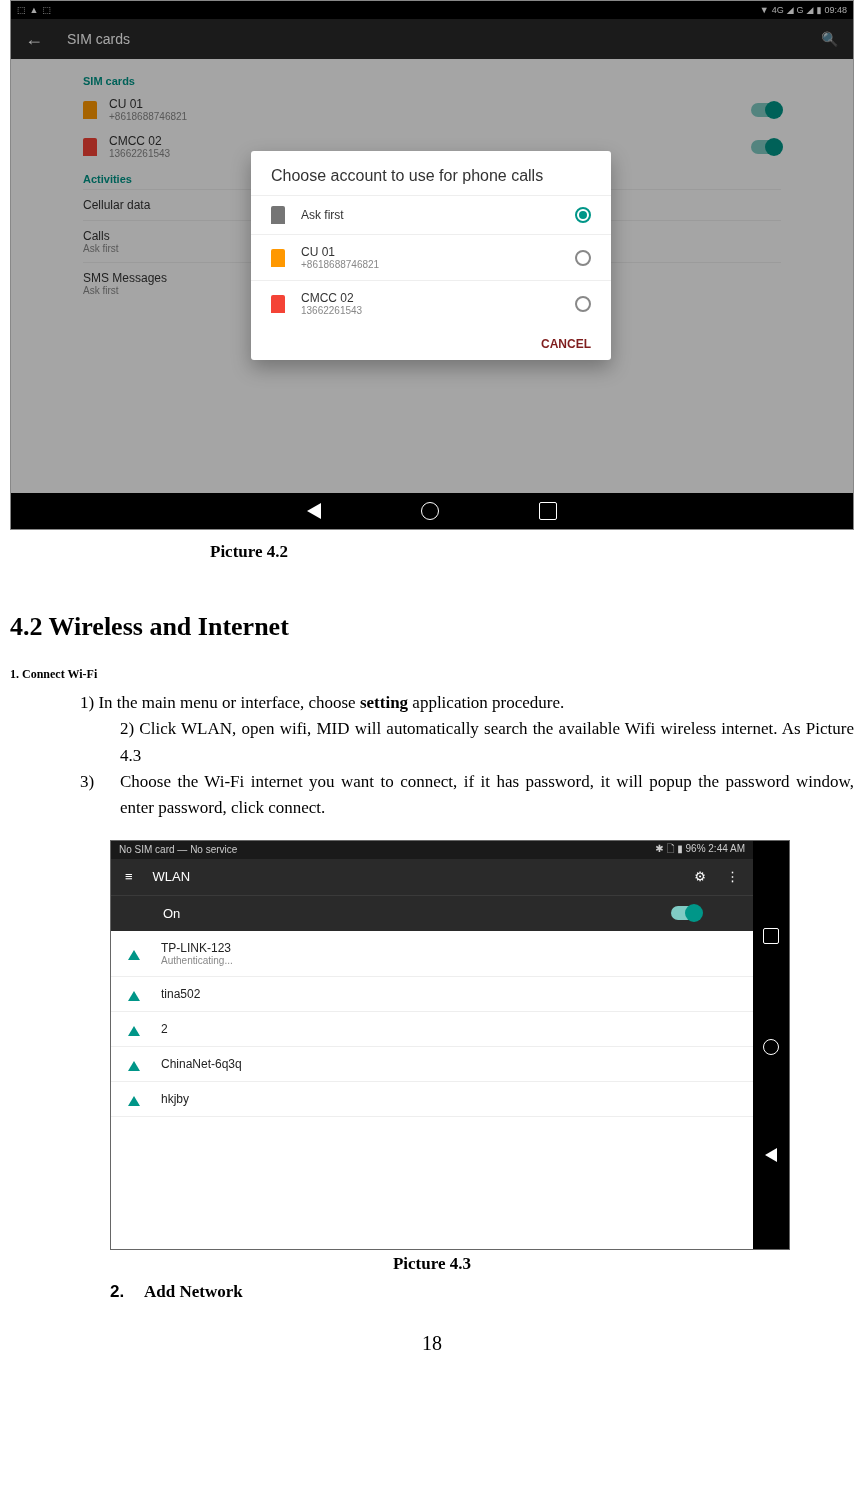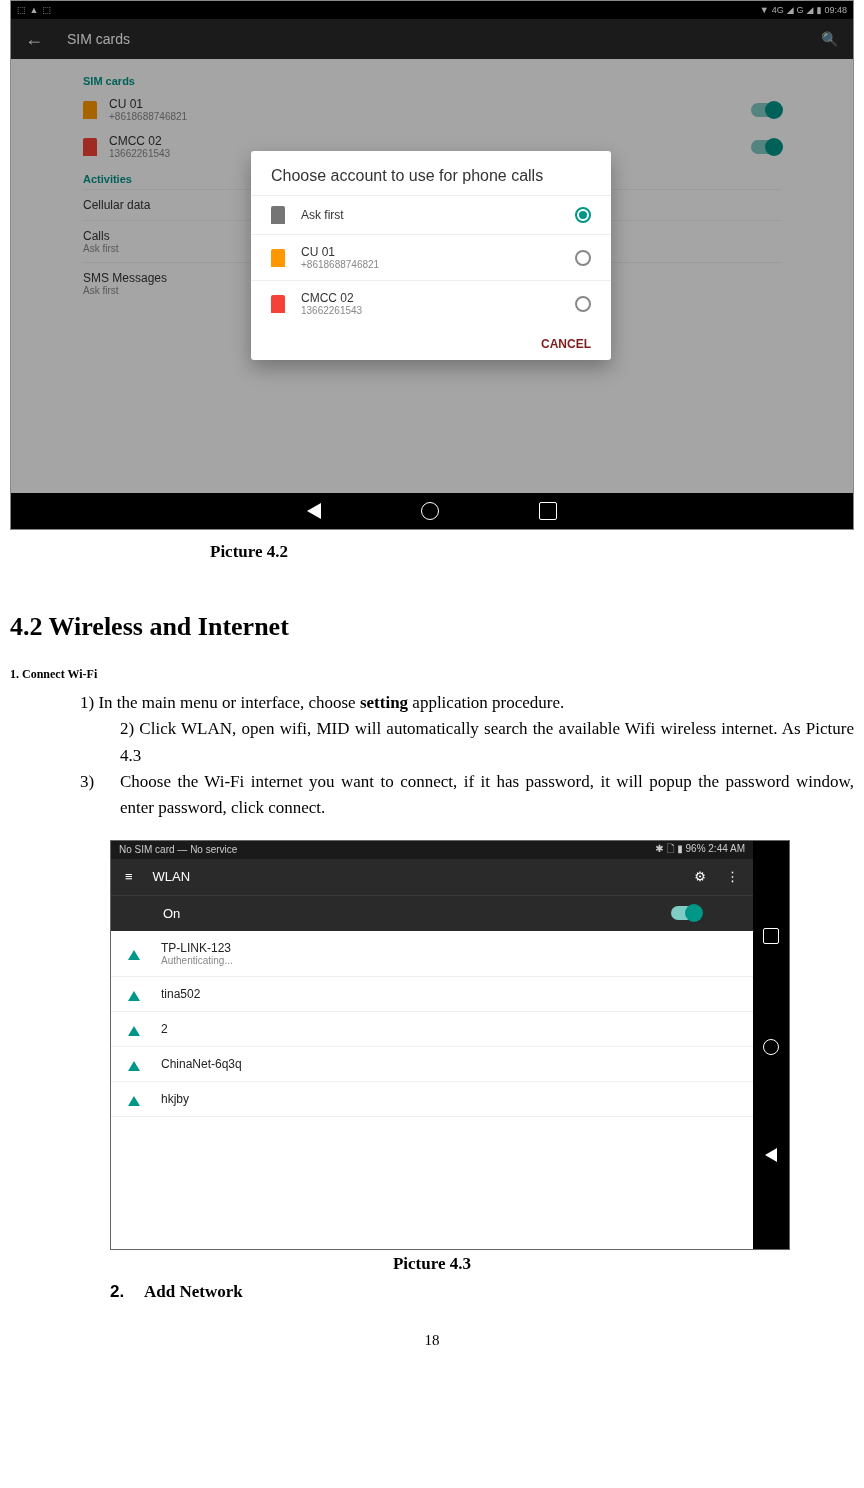--- a/index.html
+++ b/index.html
@@ -80,21 +80,21 @@
     .wifi-text .sub { font-size: 10px; color: #888; }
     .s2-navbar { width: 36px; background: #000; display: flex; flex-direction: column; justify-content: space-around; align-items: center; padding: 40px 0; }
     .s2-nav-btn { width: 16px; height: 16px; border: 1.5px solid #fff; }
     .s2-nav-sq { border-radius: 2px; }
     .s2-nav-ci { border-radius: 50%; }
     .s2-nav-tri { width: 0; height: 0; border-left: 7px solid transparent; border-right: 7px solid transparent; border-top: 12px solid #fff; border-bottom: none; background: none; transform: rotate(90deg); }
     
     .add-network { display: flex; margin: 8px 0 0 100px; font-size: 17px; font-weight: bold; }
     .add-network .num { width: 34px; font-family: Arial, sans-serif; }
     
-    .page-num { text-align: center; font-size: 15px; margin-top: 30px; padding-bottom: 10px; }
+    .page-num { text-align: center; font-size: 20px; margin-top: 30px; padding-bottom: 10px; }
   </style>
 </head>
 <body>
 
 <div class="screenshot1">
   <div class="status-bar">
     <div class="status-left">
       <span>⬚</span>
       <span>▲</span>
       <span>⬚</span>

